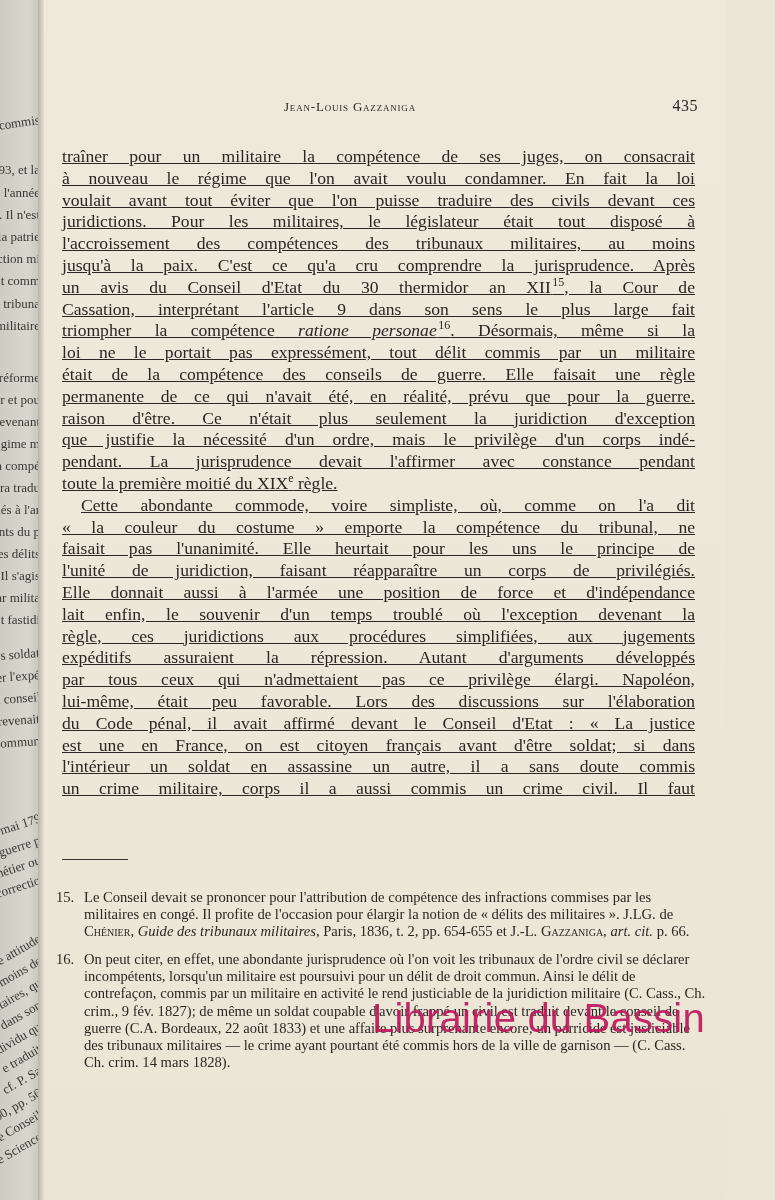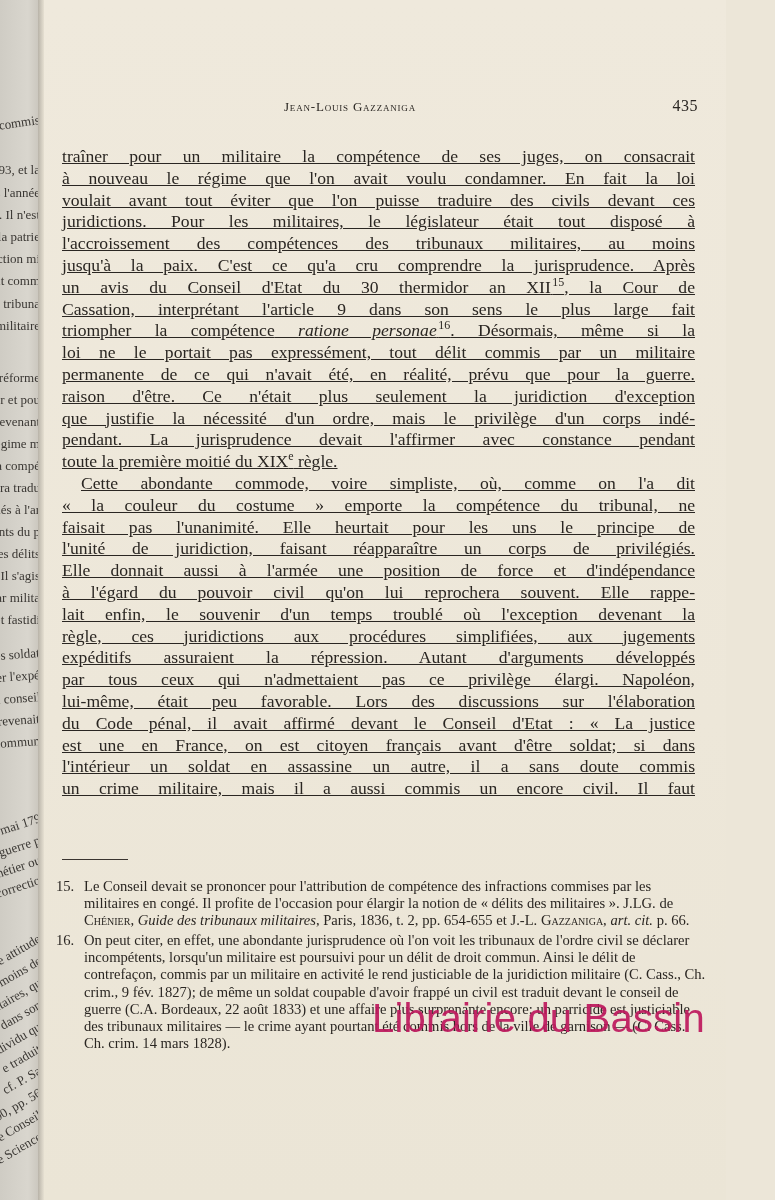--- a/index.html
+++ b/index.html
@@ -41,21 +41,21 @@
   .line.last { text-align-last: left; }
   .indent { padding-left: 19px; }
   sup { font-size: 12px; vertical-align: 7px; line-height: 0; }
   .fn-rule {
     position: absolute; top: 859px; left: 18px; width: 66px; height: 1px; background: #3a3430;
   }
   .footnotes {
     position: absolute; top: 878px; left: 12px; width: 651px;
     font-size: 14.6px; line-height: 17.1px;
   }
-  .fn { position: relative; padding-left: 28px; margin-bottom: 3px; }
+  .fn { position: relative; padding-left: 28px; margin-bottom: 3px; margin-top: 11px; }
   .fn-num { position: absolute; left: 0; top: 0; }
   .sc { font-variant: small-caps; }
   .watermark {
     position: absolute; left: 372px; top: 996px;
     font-family: "Liberation Sans", "DejaVu Sans", sans-serif;
     font-size: 40px; color: #be185d; opacity: 0.92; white-space: nowrap;
     letter-spacing: 0.2px;
   }
 </style>
 </head>
@@ -116,42 +116,42 @@
       <span class="line">traîner pour un militaire la compétence de ses juges, on consacrait</span>
       <span class="line">à nouveau le régime que l'on avait voulu condamner. En fait la loi</span>
       <span class="line">voulait avant tout éviter que l'on puisse traduire des civils devant ces</span>
       <span class="line">juridictions. Pour les militaires, le législateur était tout disposé à</span>
       <span class="line">l'accroissement des compétences des tribunaux militaires, au moins</span>
       <span class="line">jusqu'à la paix. C'est ce qu'a cru comprendre la jurisprudence. Après</span>
       <span class="line"><span>un avis du Conseil d'Etat du 30 thermidor an XII</span> <sup>15</sup><span>, la Cour de</span></span>
       <span class="line">Cassation, interprétant l'article 9 dans son sens le plus large fait</span>
       <span class="line"><span>triompher la compétence</span> <i>ratione personae</i> <sup>16</sup><span>. Désormais, même si la</span></span>
       <span class="line">loi ne le portait pas expressément, tout délit commis par un militaire</span>
+      <span class="line">était de la compétence des conseils de guerre. Elle faisait une règle</span>
       <span class="line">permanente de ce qui n'avait été, en réalité, prévu que pour la guerre.</span>
       <span class="line">raison d'être. Ce n'était plus seulement la juridiction d'exception</span>
       <span class="line">que justifie la nécessité d'un ordre, mais le privilège d'un corps indé-</span>
       <span class="line">pendant. La jurisprudence devait l'affirmer avec constance pendant</span>
       <span class="line last"><span>toute la première moitié du XIX</span><sup>e</sup><span> règle.</span></span>
     </div>
     <div>
       <span class="line indent">Cette abondante commode, voire simpliste, où, comme on l'a dit</span>
       <span class="line">« la couleur du costume » emporte la compétence du tribunal, ne</span>
       <span class="line">faisait pas l'unanimité. Elle heurtait pour les uns le principe de</span>
       <span class="line">l'unité de juridiction, faisant réapparaître un corps de privilégiés.</span>
       <span class="line">Elle donnait aussi à l'armée une position de force et d'indépendance</span>
-      <span class="line">à l'égard du pouvoir civil qu'on lui reprochera souvent. Elle rappe-</span>
       <span class="line">lait enfin, le souvenir d'un temps troublé où l'exception devenant la</span>
       <span class="line">règle, ces juridictions aux procédures simplifiées, aux jugements</span>
       <span class="line">expéditifs assuraient la répression. Autant d'arguments développés</span>
       <span class="line">par tous ceux qui n'admettaient pas ce privilège élargi. Napoléon,</span>
       <span class="line">lui-même, était peu favorable. Lors des discussions sur l'élaboration</span>
       <span class="line">du Code pénal, il avait affirmé devant le Conseil d'Etat : « La justice</span>
       <span class="line">est une en France, on est citoyen français avant d'être soldat; si dans</span>
       <span class="line">l'intérieur un soldat en assassine un autre, il a sans doute commis</span>
-      <span class="line">un crime militaire, mais il a aussi commis un encore civil. Il faut</span>
+      <span class="line">un crime militaire, corps il a aussi commis un crime civil. Il faut</span>
     </div>
   </div>
 
   <div class="fn-rule"></div>
 
   <div class="footnotes">
     <div class="fn">
       <span class="fn-num">15.</span>
       <span>Le Conseil devait se prononcer pour l'attribution de compétence des infractions commises par les militaires en congé. Il profite de l'occasion pour élargir la notion de « délits des militaires ». J.LG. de </span><span class="sc">Chénier</span><span>, </span><i>Guide des tribunaux militaires</i><span>, Paris, 1836, t. 2, pp. 654-655 et J.-L. </span><span class="sc">Gazzaniga</span><span>, </span><i>art. cit.</i><span> p. 66.</span>
     </div>

